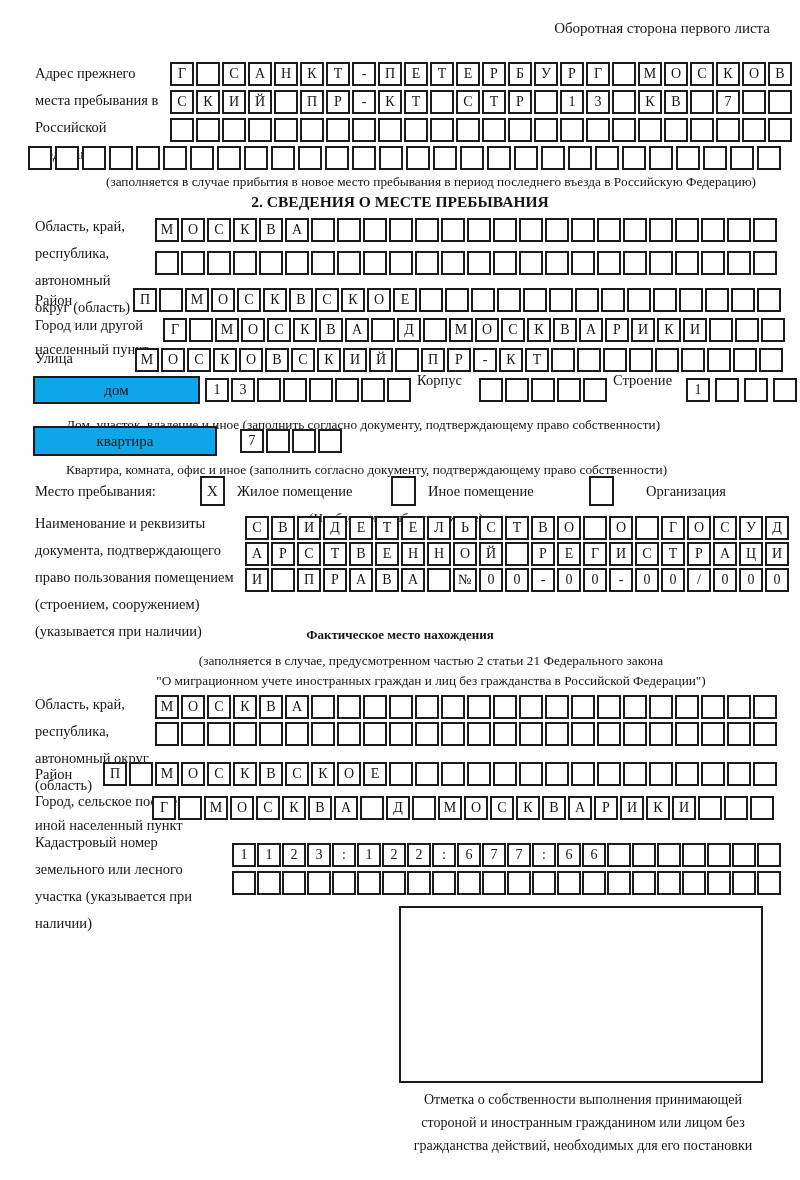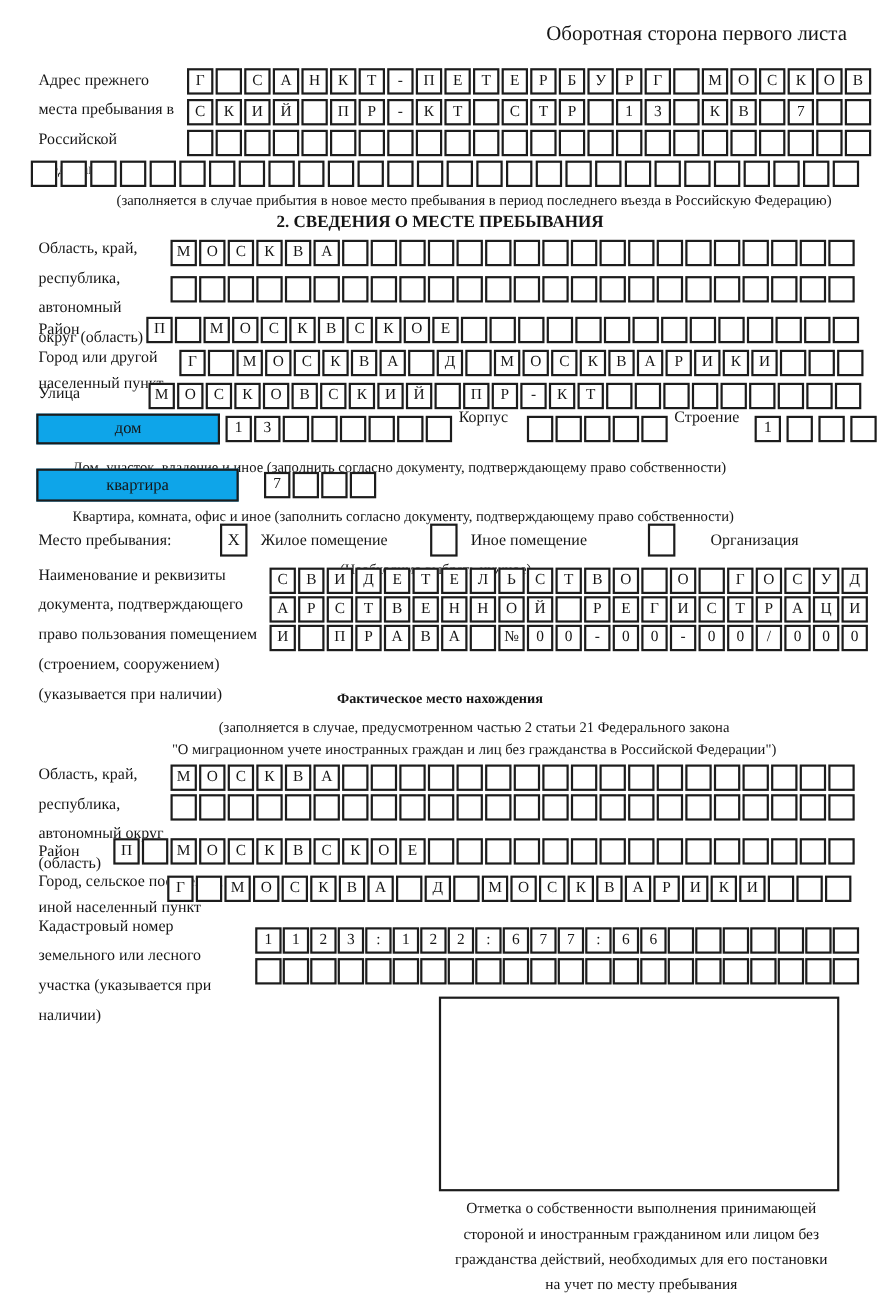--- a/index.html
+++ b/index.html
@@ -24,21 +24,21 @@
   }
   .fieldbox{
     box-sizing:border-box;border:2px solid #1c1c1c;background:#0ea5e9;
     display:flex;align-items:center;justify-content:center;font-size:15px;
   }
   .checkbox{
     width:25px;height:30px;box-sizing:border-box;border:2px solid #1c1c1c;
     display:flex;align-items:center;justify-content:center;font-size:15px;background:#fff;
   }
   .stampbox{box-sizing:border-box;border:2px solid #1c1c1c;background:#fff;}
-  .hdr{font-size:19px;}
+  .hdr{font-size:15px;}
   .title{font-size:15.5px;font-weight:bold;}
 </style>
 </head>
 <body>
 
 <div class="abs hdr" style="top:20px;right:30px;">Оборотная сторона первого листа</div>
 
 <div class="abs label" style="left:35px;top:60px;width:125px;">Адрес прежнего места пребывания в Российской Федерации</div>
 <div class="abs cellrow" style="left:170px;top:62px;">
     <span class="cell">Г</span>
@@ -573,14 +573,13 @@
     <span class="cell"></span>
     <span class="cell"></span>
     <span class="cell"></span>
   </div>
 
 <div class="abs stampbox" style="left:399px;top:906px;width:364px;height:177px;"></div>
 <div class="abs" style="left:383px;top:1088px;width:400px;text-align:center;font-size:14px;line-height:23px;">
   <div>Отметка о собственности выполнения принимающей</div>
   <div>стороной и иностранным гражданином или лицом без</div>
   <div>гражданства действий, необходимых для его постановки</div>
-  <div>на учет по месту пребывания</div>
 </div>
 
 </body></html>

